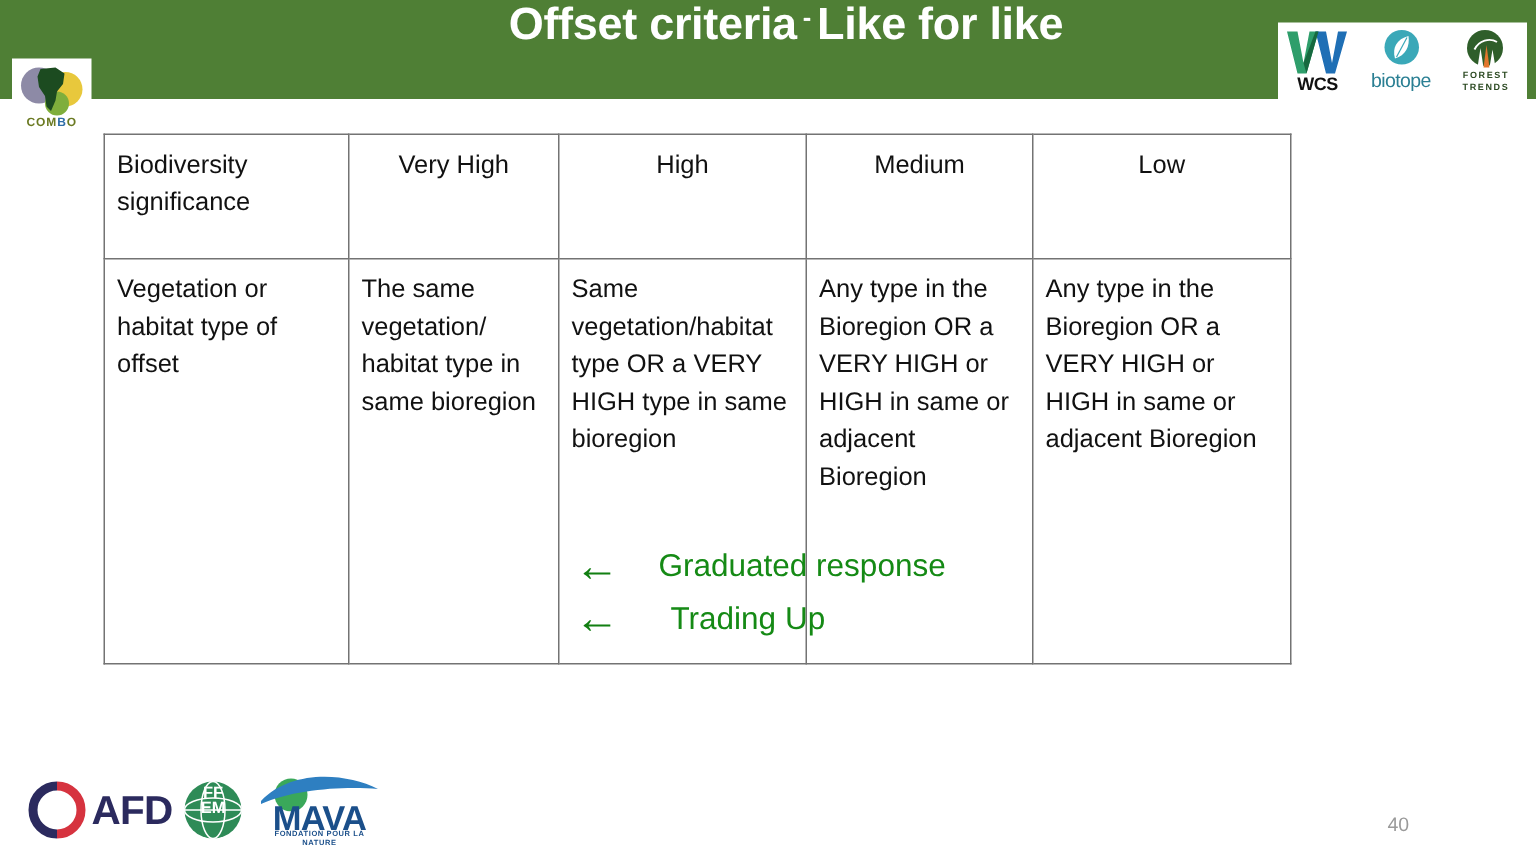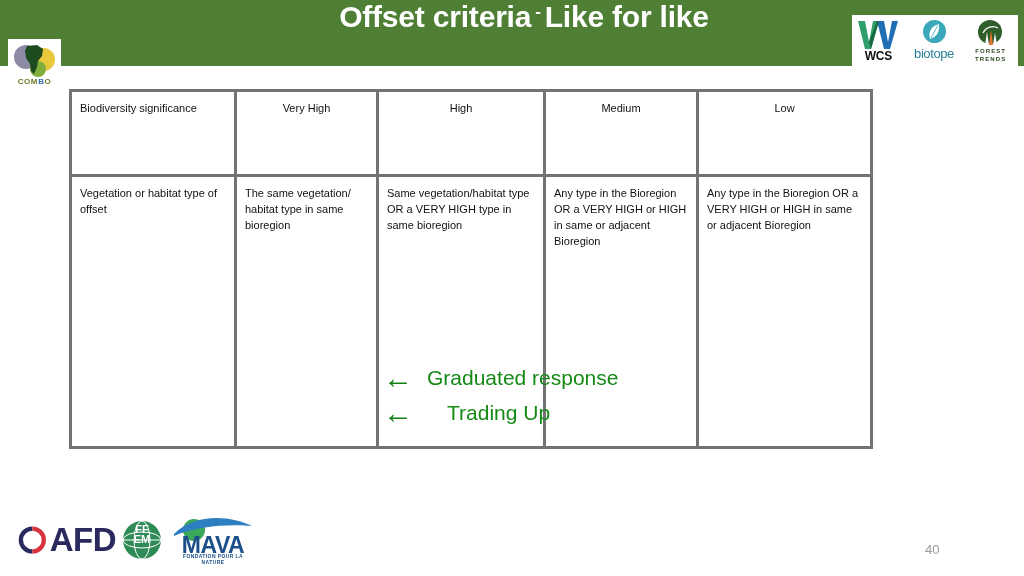--- a/index.html
+++ b/index.html
@@ -136,24 +136,24 @@
     position: absolute;
     left: 69px; top: 89px;
     width: 706px; height: 355px;
   }
   table.criteria {
     border-collapse: collapse;
     width: 706px;
     table-layout: fixed;
   }
   table.criteria td {
-    border: 3px solid #737373;
+    border: 1px solid #737373;
     vertical-align: top;
     padding: 8px 8px 8px 8px;
-    font-size: 11px;
+    font-size: 17px;
     line-height: 1.47;
     color: #111111;
   }
   .col1 { width: 146px; }
   .col2 { width: 123px; }
   .col3 { width: 148px; }
   .col4 { width: 134px; }
   .col5 { width: 155px; }
 
   tr.head-row td { height: 66px; }
@@ -177,35 +177,35 @@
     font-size: 30px;
     line-height: 1;
     display: flex;
     align-items: center;
   }
   .anno-label {
     color: #158a15;
     font-size: 21px;
     white-space: nowrap;
   }
-  .anno-row.row1 .anno-label { margin-left: 12px; }
+  .anno-row.row1 .anno-label { margin-left: 24px; }
   .anno-row.row2 .anno-label { margin-left: 32px; }
 
   
   .footer-logos {
     position: absolute;
     left: 18px; top: 514px;
     height: 52px;
     display: flex;
     align-items: center;
   }
   .afd { position: relative; width: 98px; height: 44px; display:flex; align-items:center; }
   .afd-ring { position: relative; width: 40px; height: 40px; }
   .afd-word {
-    font-size: 33px; font-weight: bold; color: #2b2a5e;
+    font-size: 27px; font-weight: bold; color: #2b2a5e;
     letter-spacing: -0.5px; margin-left: 3px;
   }
   .ffem { position: relative; width: 44px; height: 44px; margin-left: 4px; }
   .ffem-word {
     position: absolute; left: 0; top: 6px; width: 44px;
     text-align: center; font-size: 11px; font-weight: bold;
     color: #ffffff; line-height: 0.92;
   }
   .mava { position: relative; width: 82px; height: 46px; margin-left: 8px; }
   .mava-word {

